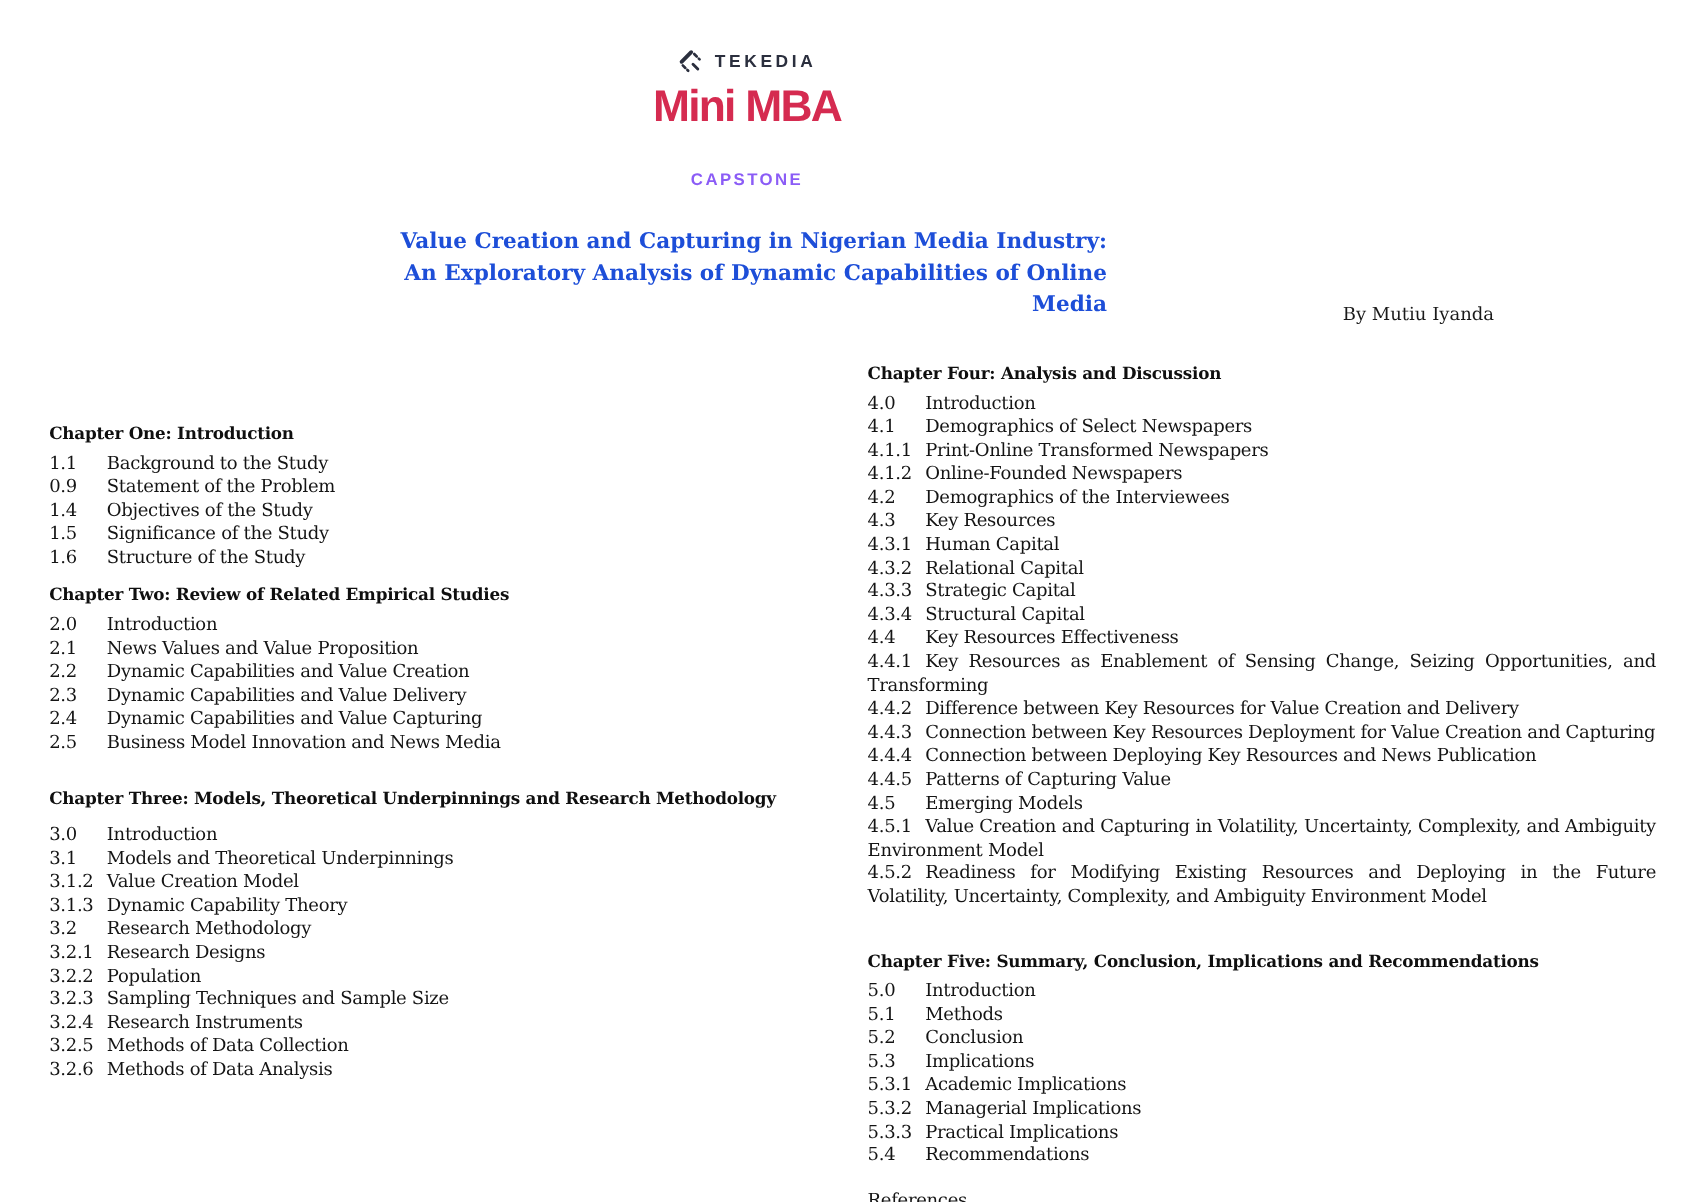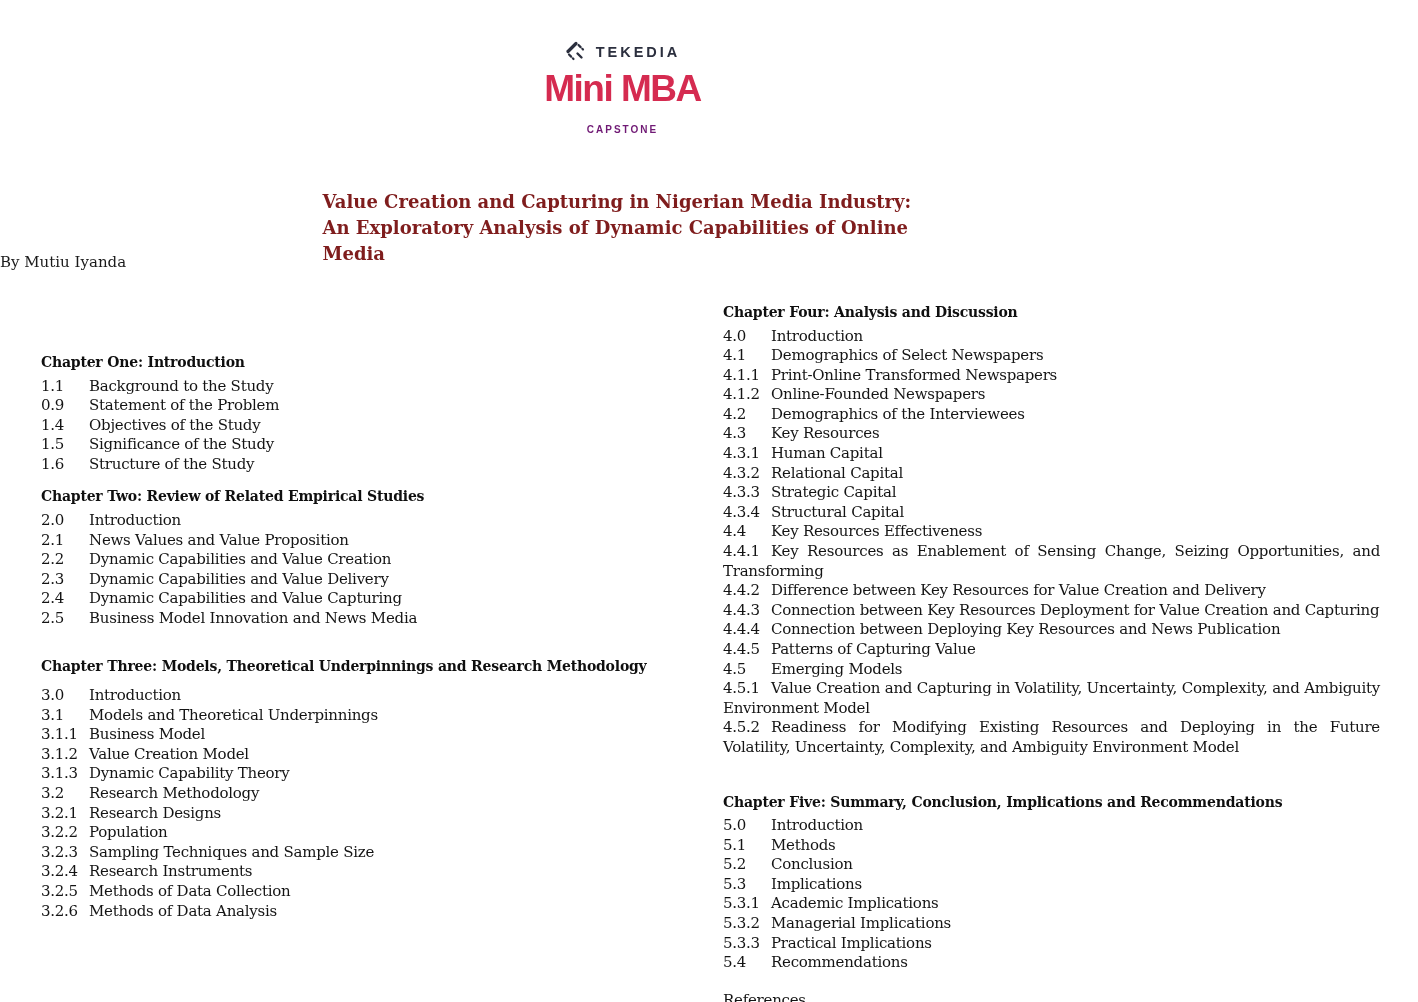--- a/index.html
+++ b/index.html
@@ -27,38 +27,38 @@
     color:#2b2f3e;
   }
   .program-name {
     font-family:"Liberation Sans", sans-serif;
     font-weight:700; font-size:37px; letter-spacing:-1.5px;
     color:#d52b50;
     margin-top:5px; line-height:40px;
   }
   .capstone-label {
     font-family:"Liberation Sans", sans-serif;
-    font-weight:700; font-size:10px; letter-spacing:2px;
-    color:#701a75;
-    margin-top:12px; line-height:17px;
+    font-weight:700; font-size:14px; letter-spacing:2px;
+    color:#8b5cf6;
+    margin-top:32px; line-height:17px;
   }
 
   
   .doc-title {
     position:absolute; top:189px; left:0; width:1245px;
     text-align:center; margin:0;
   }
   .doc-title-inner {
     display:inline-block; max-width:600px;
     font-size:18px; font-weight:700; line-height:26px;
-    text-align:left; color:#7f1d1d;
+    text-align:right; color:#1d4ed8;
   }
   .byline {
     position:absolute; top:253px; left:0; width:1245px;
-    text-align:left; font-size:15px; color:#1a1a1a;
+    text-align:right; font-size:15px; color:#1a1a1a;
   }
 
   
   .col { position:absolute; }
   #col-left  { left:41px;  top:352px; width:658px; }
   #col-right { left:723px; top:302px; width:657px; }
 
   .toc-heading {
     font-weight:700; font-size:14px; line-height:21.5px;
     letter-spacing:-0.2px;
@@ -130,21 +130,20 @@
             <div class="toc-item"><span class="toc-num">2.3</span><span class="toc-text">Dynamic Capabilities and Value Delivery</span></div>
             <div class="toc-item"><span class="toc-num">2.4</span><span class="toc-text">Dynamic Capabilities and Value Capturing</span></div>
             <div class="toc-item"><span class="toc-num">2.5</span><span class="toc-text">Business Model Innovation and News Media</span></div>
           </div>
         </section>
         <section>
           <div class="toc-heading">Chapter Three: Models, Theoretical Underpinnings and Research Methodology</div>
           <div class="toc-items">
             <div class="toc-item"><span class="toc-num">3.0</span><span class="toc-text">Introduction</span></div>
             <div class="toc-item"><span class="toc-num">3.1</span><span class="toc-text">Models and Theoretical Underpinnings</span></div>
-            <div class="toc-item"><span class="toc-num">3.1.1</span><span class="toc-text">Business Model</span></div>
             <div class="toc-item"><span class="toc-num">3.1.2</span><span class="toc-text">Value Creation Model</span></div>
             <div class="toc-item"><span class="toc-num">3.1.3</span><span class="toc-text">Dynamic Capability Theory</span></div>
             <div class="toc-item"><span class="toc-num">3.2</span><span class="toc-text">Research Methodology</span></div>
             <div class="toc-item"><span class="toc-num">3.2.1</span><span class="toc-text">Research Designs</span></div>
             <div class="toc-item"><span class="toc-num">3.2.2</span><span class="toc-text">Population</span></div>
             <div class="toc-item"><span class="toc-num">3.2.3</span><span class="toc-text">Sampling Techniques and Sample Size</span></div>
             <div class="toc-item"><span class="toc-num">3.2.4</span><span class="toc-text">Research Instruments</span></div>
             <div class="toc-item"><span class="toc-num">3.2.5</span><span class="toc-text">Methods of Data Collection</span></div>
             <div class="toc-item"><span class="toc-num">3.2.6</span><span class="toc-text">Methods of Data Analysis</span></div>
           </div>

